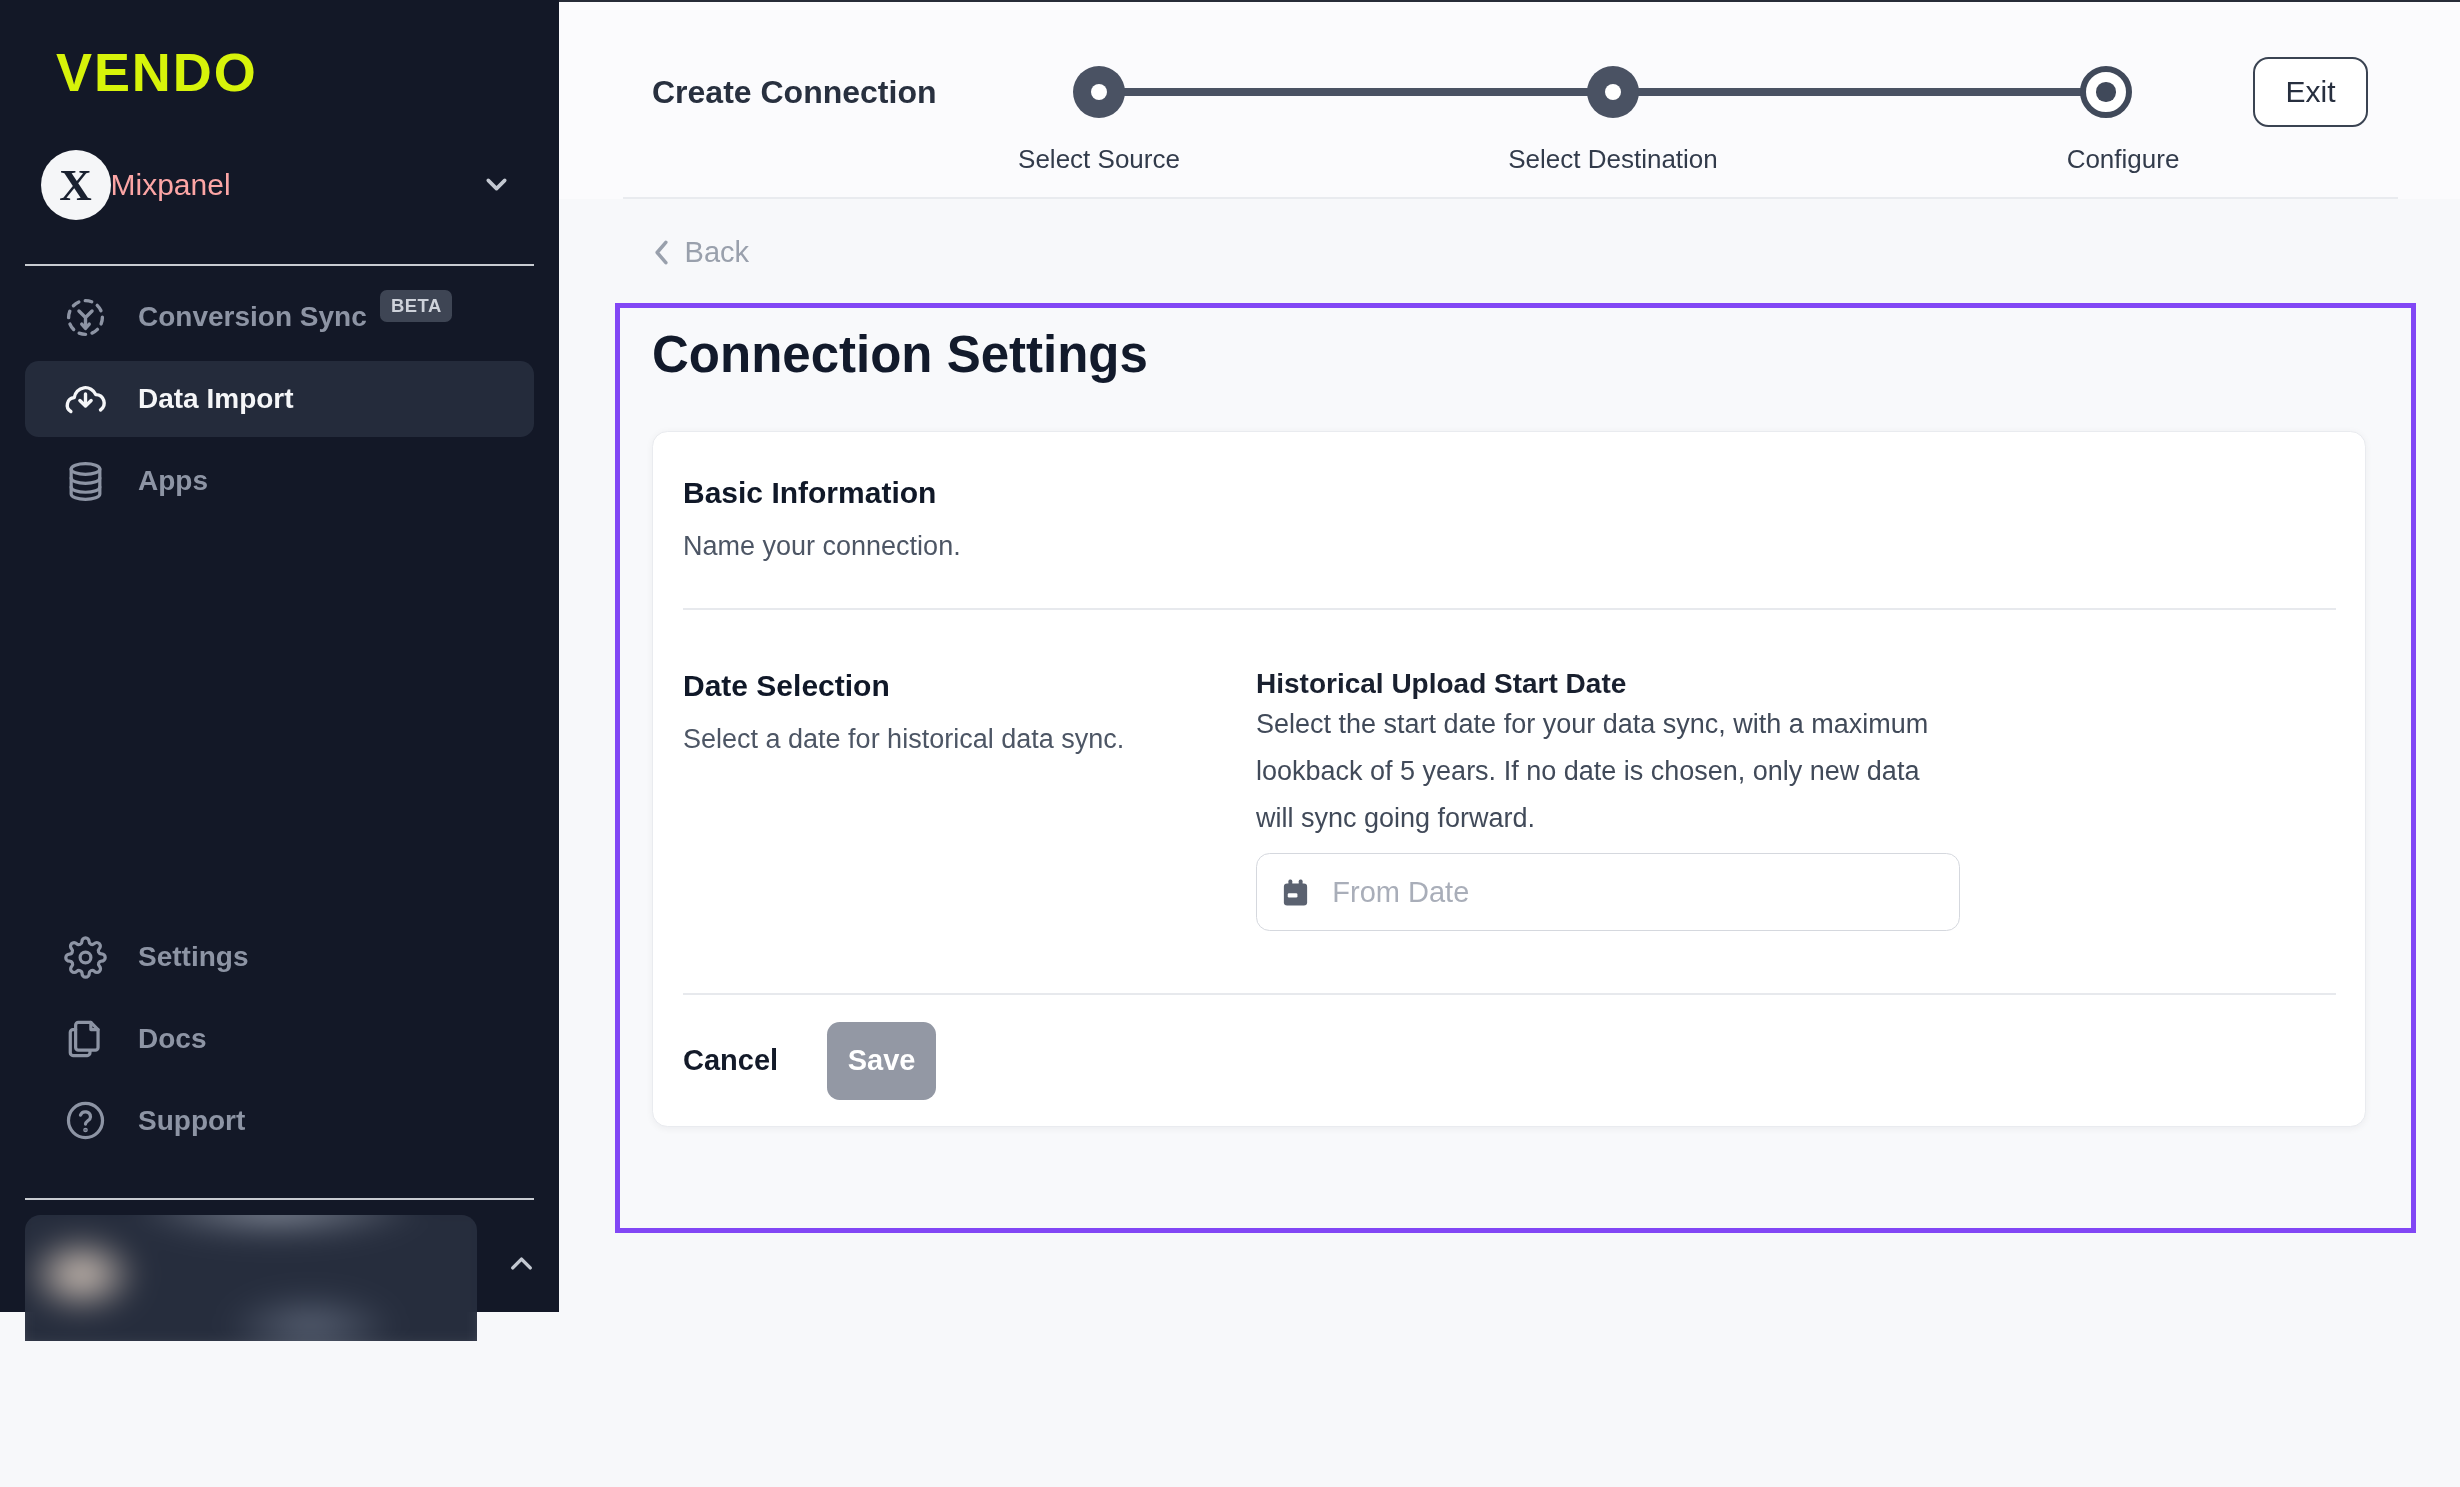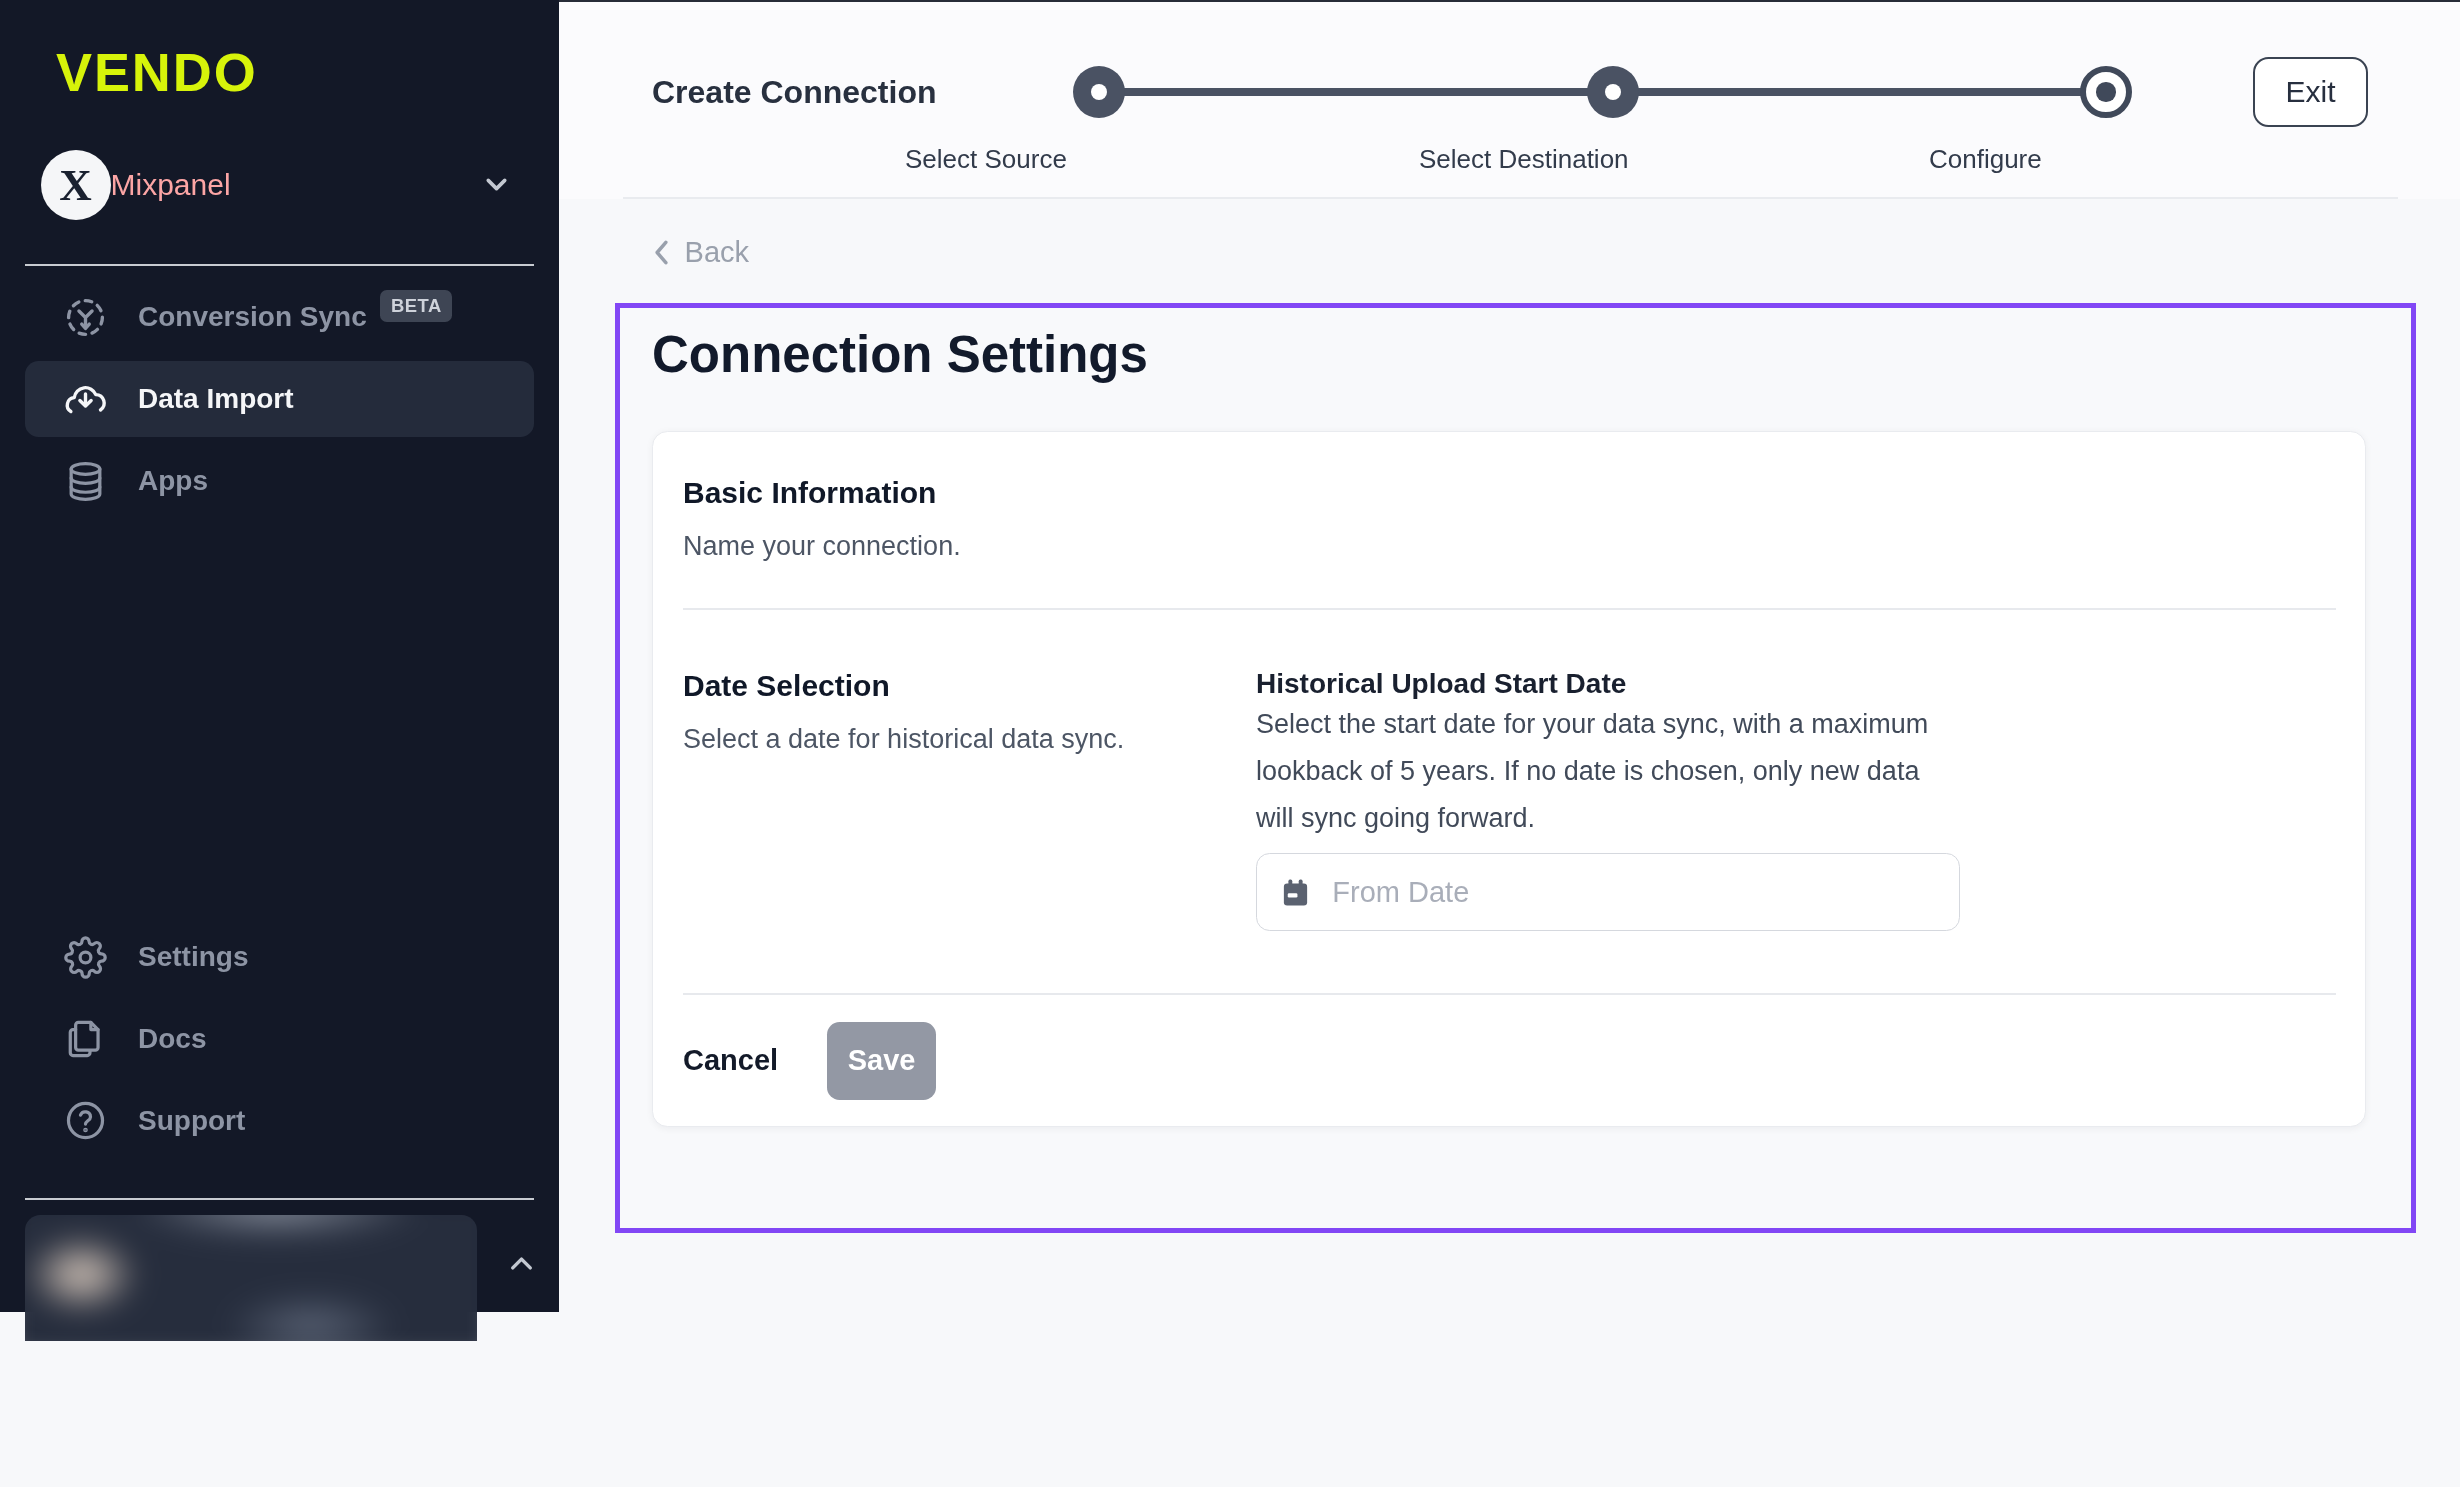--- a/index.html
+++ b/index.html
@@ -104,21 +104,21 @@
     position:absolute; top:64px; width:52px; height:52px; border-radius:50%;
     transform:translateX(-26px);
     display:flex; align-items:center; justify-content:center;
   }
   .step-dot.completed { background:#4a5263; }
   .step-dot.completed .hole { width:16.5px; height:16.5px; border-radius:50%; background:#ffffff; }
   .step-dot.current { background:#ffffff; border:6.8px solid #40495a; }
   .step-dot.current .hole { width:19.4px; height:19.4px; border-radius:50%; background:#40495a; }
   .step-label {
     position:absolute; top:142px; width:388px; transform:translateX(-194px);
-    text-align:left; font-size:26px; font-weight:500; color:#323b4b;
+    text-align:center; font-size:26px; font-weight:500; color:#323b4b;
   }
   .exit-btn {
     position:absolute; right:93px; top:55px;
     width:115px; height:70px;
     background:#ffffff; border:2.4px solid #3a4352; border-radius:15.5px;
     font-size:30px; font-weight:500; color:#272f3f;
     display:flex; align-items:center; justify-content:center;
     cursor:pointer;
   }
 

